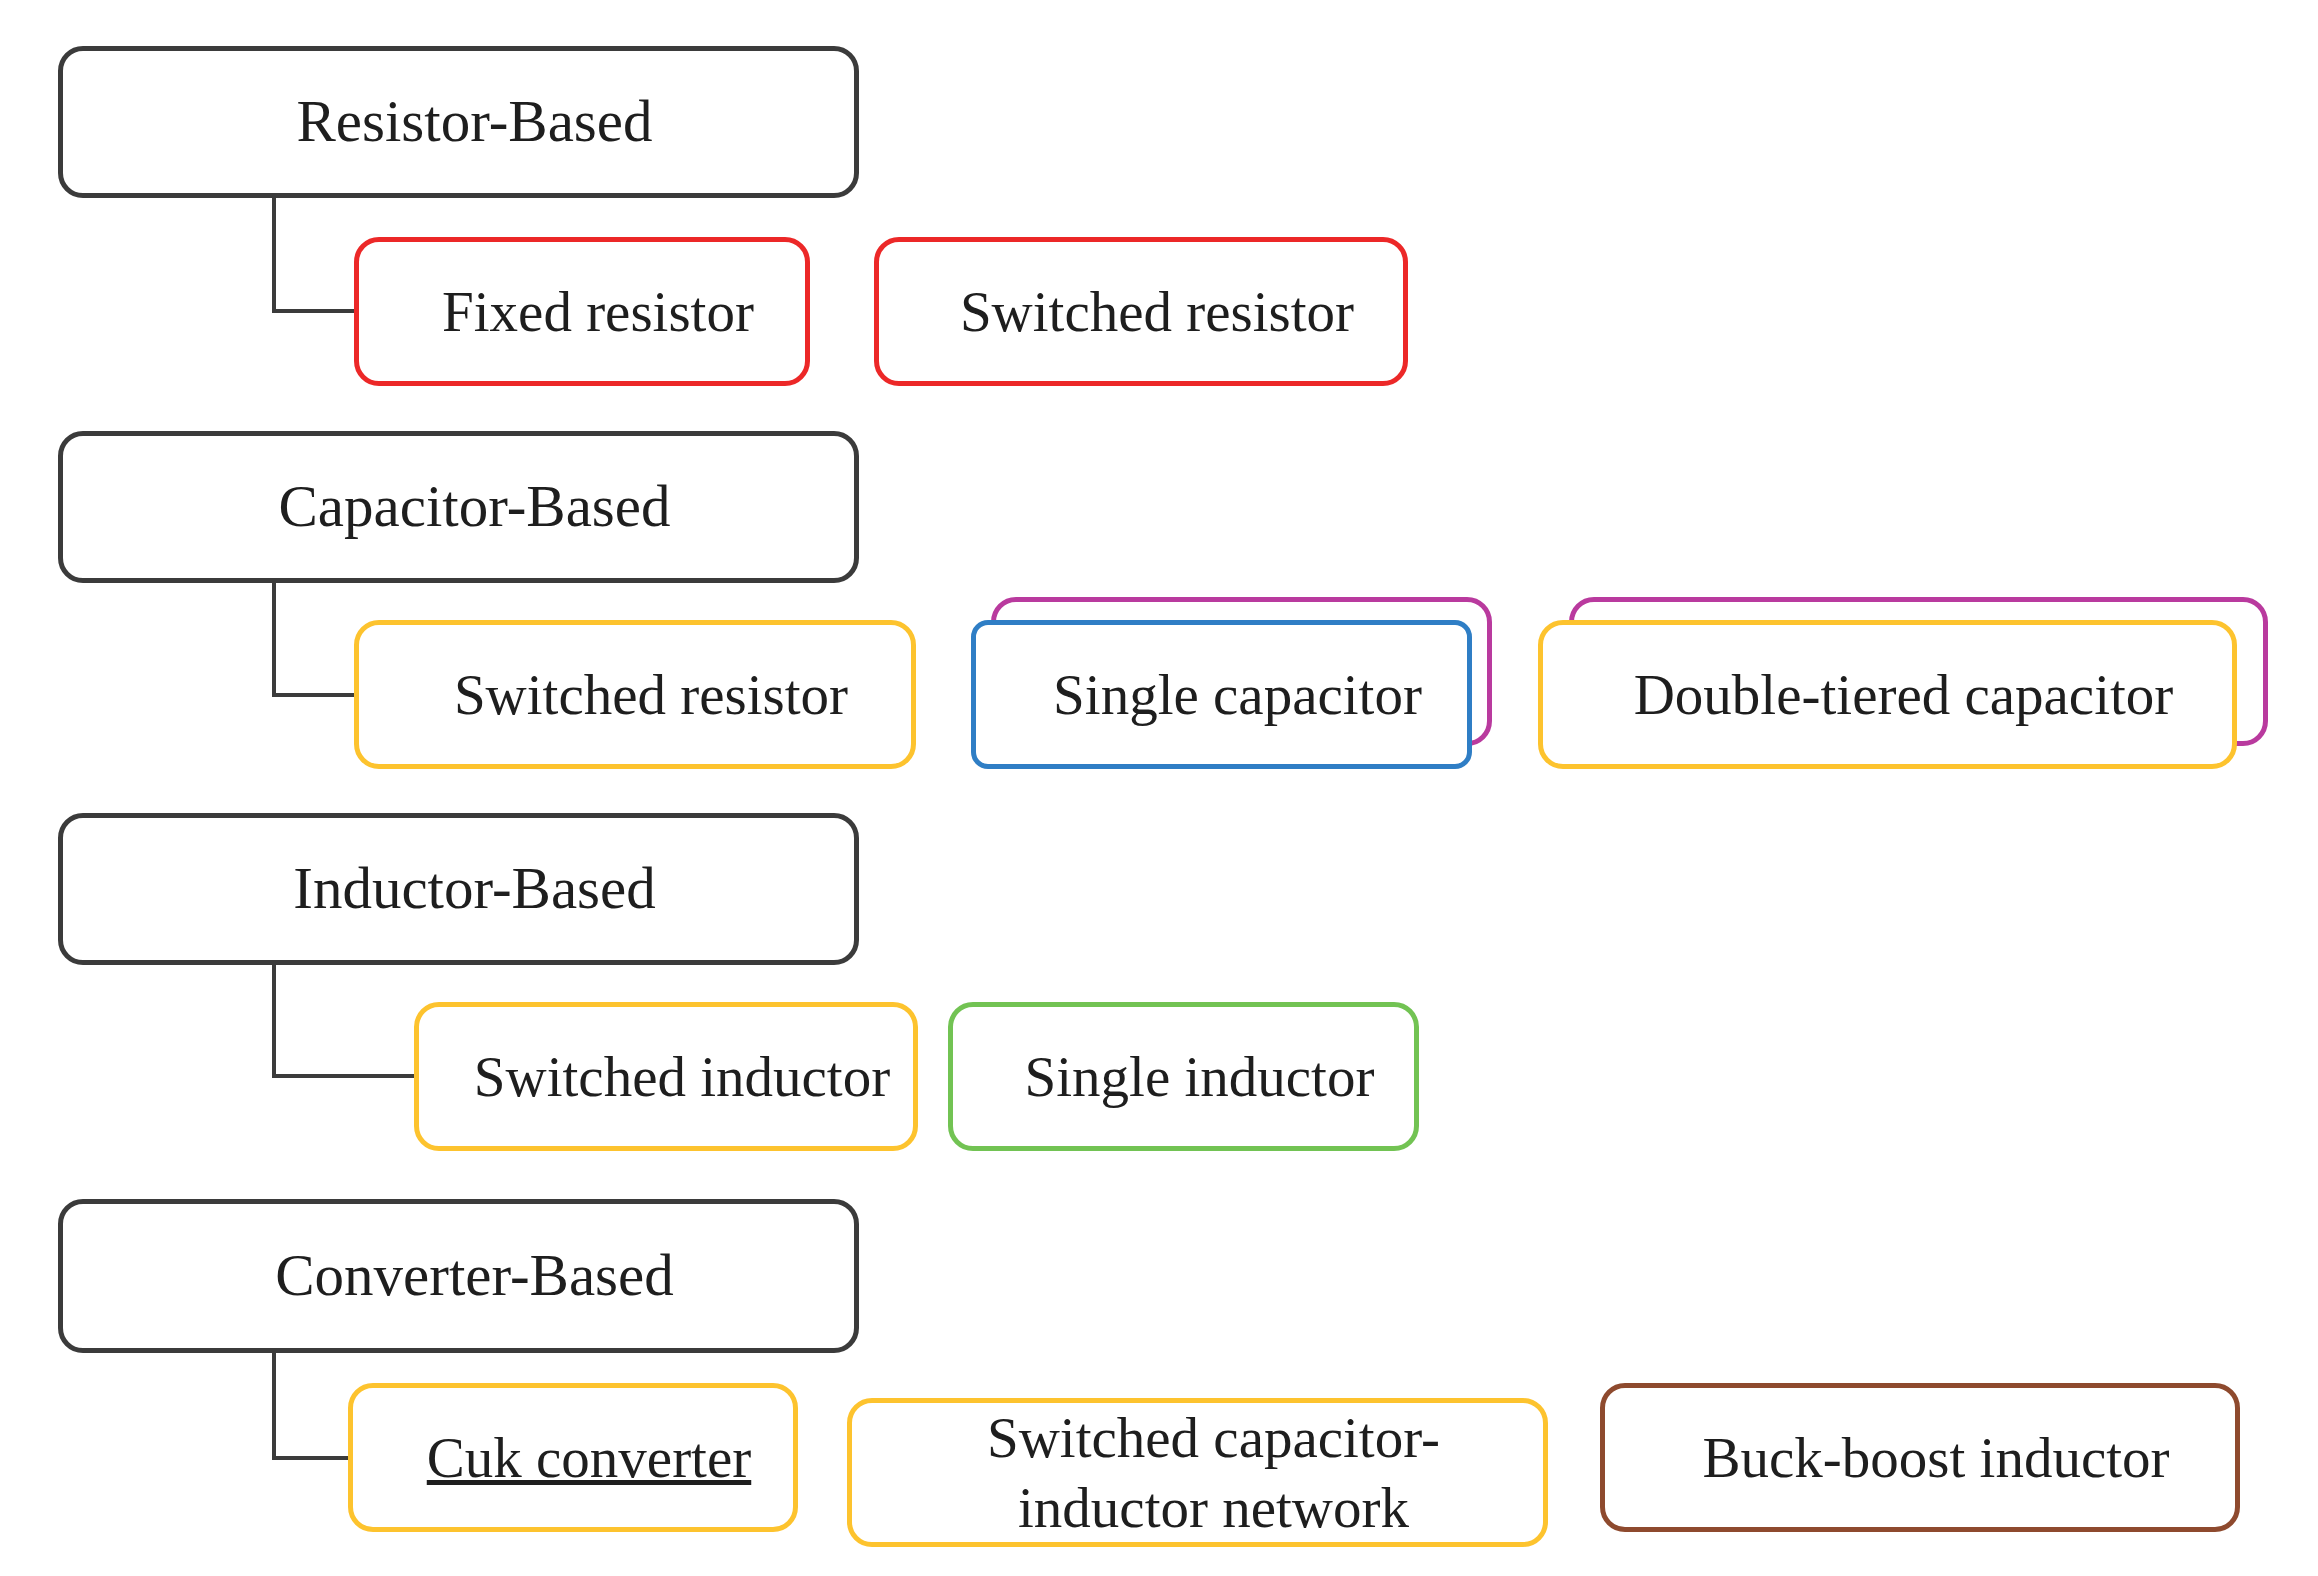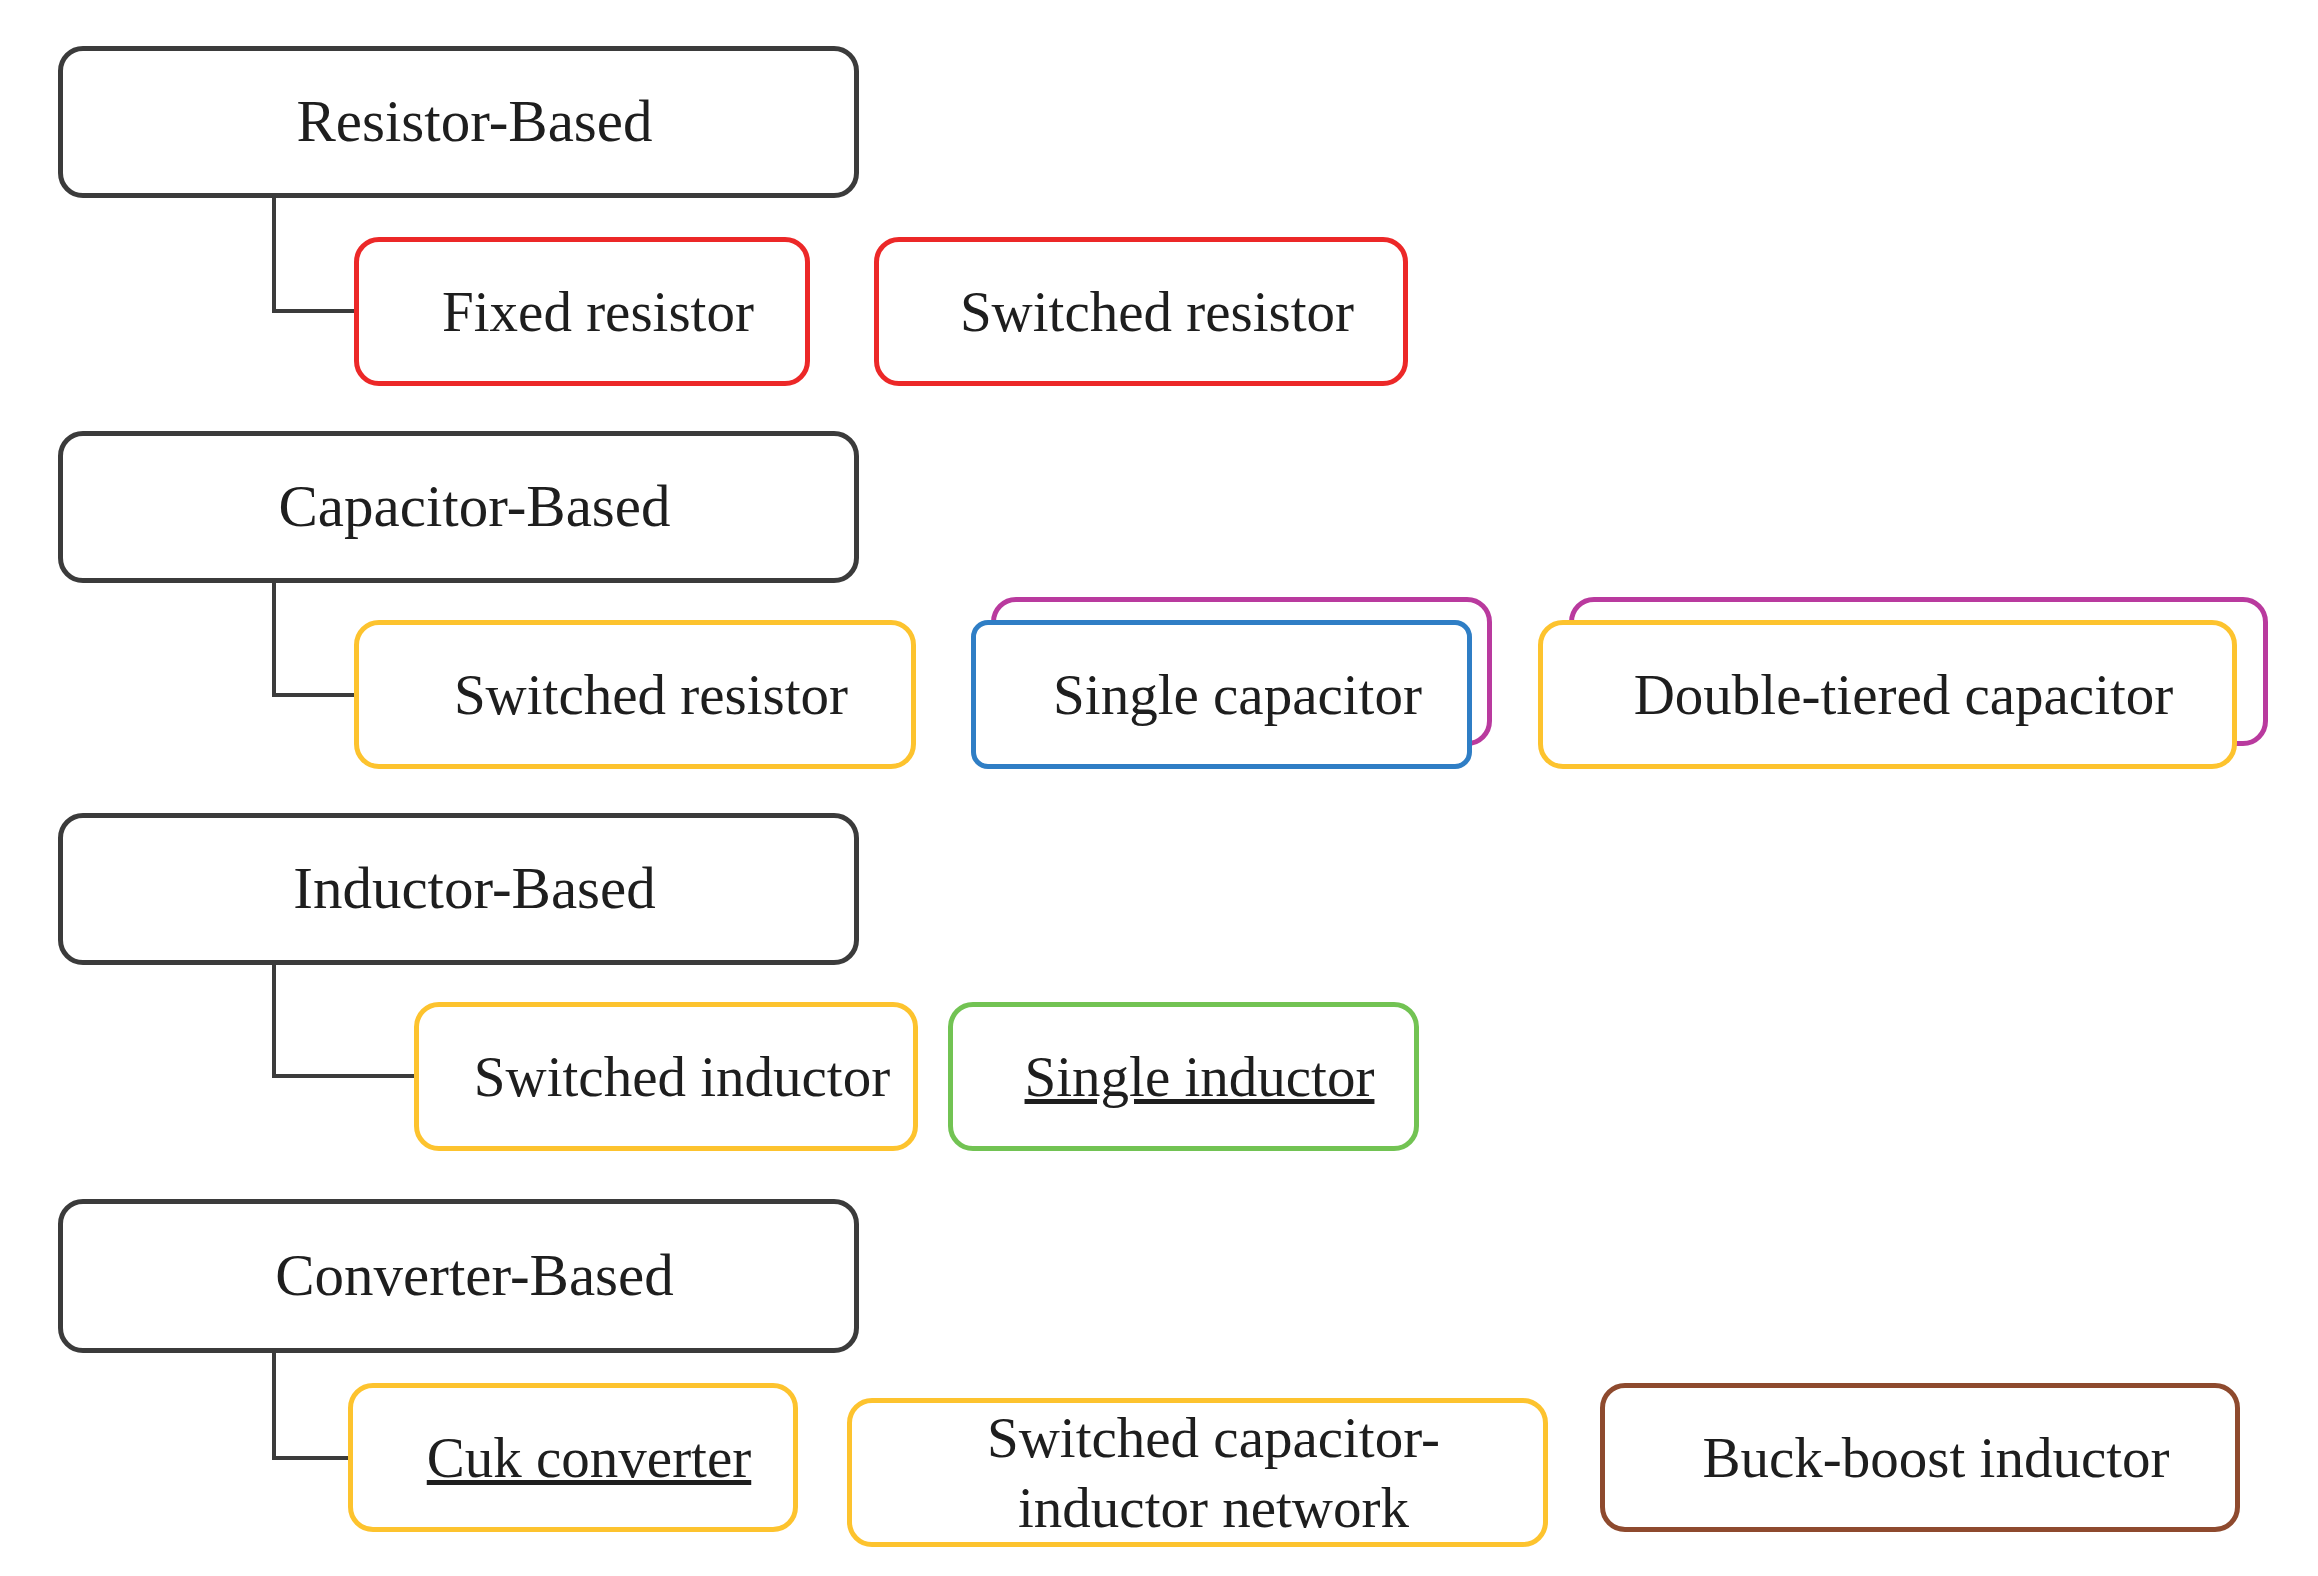--- a/index.html
+++ b/index.html
@@ -29,21 +29,21 @@
     position:absolute;box-sizing:border-box;
     background:transparent;
     border:5.4px solid var(--magenta);
     border-radius:25px;
   }
   .seg{position:absolute;background:var(--black);}
   .c-black{border-color:var(--black);}
   .c-red{border-color:var(--red);}
   .c-yellow{border-color:var(--yellow);}
   .c-blue{border-color:var(--blue);border-radius:17px;}
-  .c-green{border-color:var(--green);text-decoration:underline;}
+  .c-green{border-color:var(--green);}
   .c-brown{border-color:var(--brown);}
 </style>
 </head>
 <body style="background: rgb(255, 255, 255);">
 
 <div id="stage">
 
   <div class="node parent c-black" style="left:58px;top:46px;width:801px;height:152px;">Resistor-Based</div>
   <div class="seg" style="left:272px;top:198px;width:3.8px;height:115px;"></div>
   <div class="seg" style="left:272px;top:309px;width:86px;height:3.8px;"></div>

